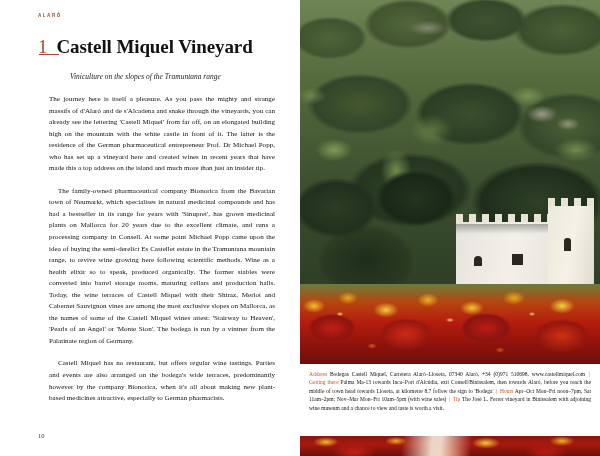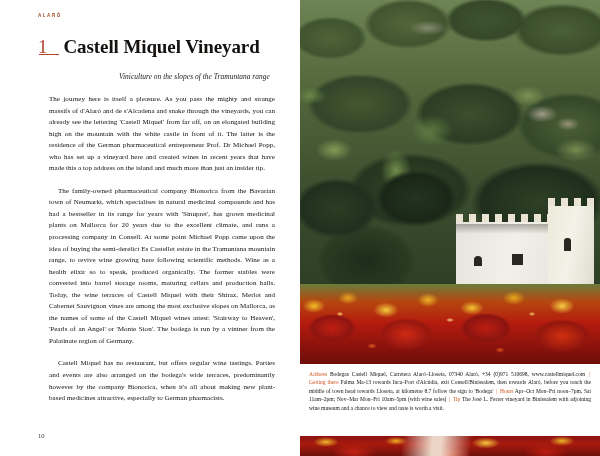--- a/index.html
+++ b/index.html
@@ -67,28 +67,28 @@
     right: -7px;
     bottom: 1px;
     height: 1px;
     background: #b1442a;
   }
   .chap-title {
     font-size: 19px;
     line-height: 1.05;
     color: #14110f;
     letter-spacing: -0.1px;
-    margin-left: 12px;
+    margin-left: 5px;
     font-family: "Liberation Serif", serif;
   }
   .subtitle {
     font-style: italic;
     font-size: 7.4px;
     color: #1a1713;
-    margin: 2px 0 0 81px;
+    margin: 2px 0 0 32px;
     letter-spacing: 0.05px;
   }
   .body-copy {
     margin-top: 13px;
   }
   .body-copy p {
     font-size: 7.05px;
     line-height: 11.55px;
     text-align: justify;
     color: #15120f;

